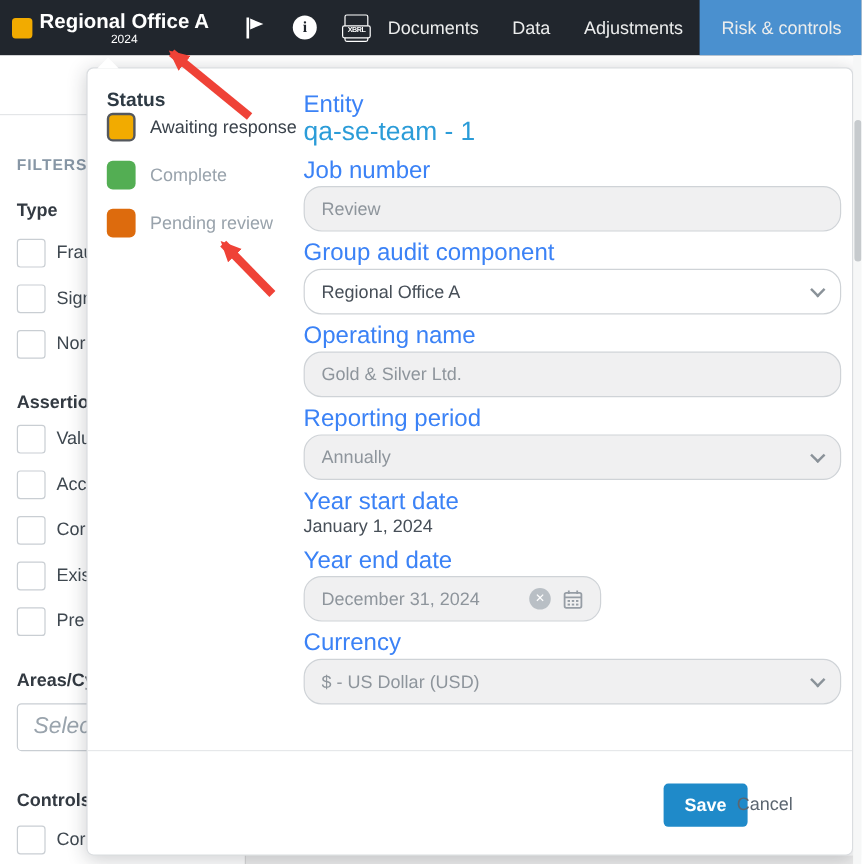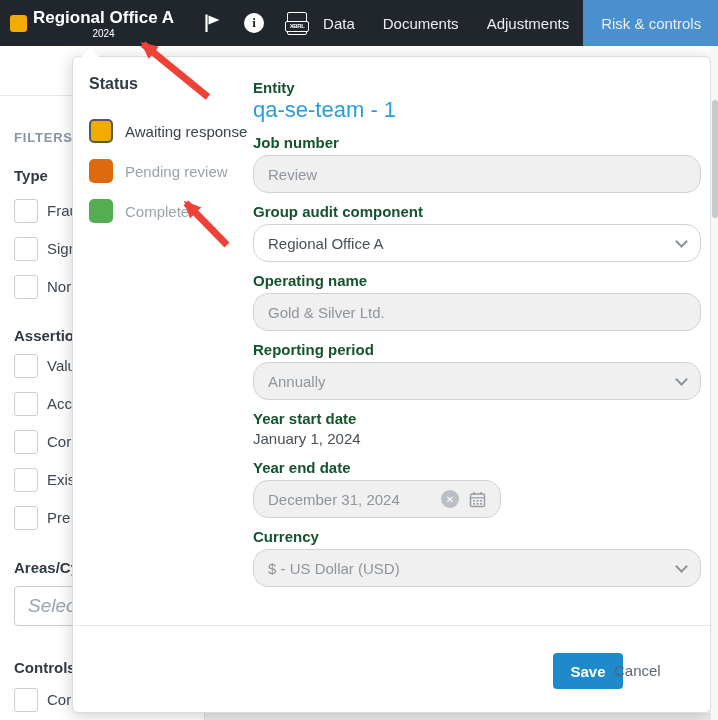--- a/index.html
+++ b/index.html
@@ -59,31 +59,31 @@
                   background:#c6cacd; border-radius:3px; cursor:pointer; }
 
   
   .popup { position:absolute; top:56px; left:72px; width:639px; height:657px; background:#fff;
            border:1px solid #dadde0; border-radius:6px;
            box-shadow:0 3px 16px rgba(33,38,45,0.22); z-index:40; }
   .popup-caret { position:absolute; top:-9px; left:8px; width:0; height:0;
                  border-left:9px solid transparent; border-right:9px solid transparent;
                  border-bottom:9px solid #fff; }
   .status-col { position:absolute; left:16px; top:18px; }
-  .status-title { font-size:16px; font-weight:bold; color:#2e3a44; margin-bottom:25px; }
+  .status-title { font-size:16px; font-weight:bold; color:#2e3a44; margin-bottom:0; }
   .status-row { display:flex; align-items:center; height:26px; margin-bottom:14px; }
   .swatch { width:24px; height:24px; border-radius:5px; flex:0 0 auto; }
   .swatch.selected { border:2px solid #54585e; }
   .status-label { margin-left:12px; font-size:15px; white-space:nowrap; }
   .status-label.dark { color:#3a424b; }
   .status-label.muted { color:#99a3ac; }
 
   
   .form-col { position:absolute; left:180px; top:23px; width:448px; }
-  .f-label { font-size:15px; font-weight:bold; color:#14532d; line-height:15px; margin-bottom:5px; }
+  .f-label { font-size:20px; font-weight:normal; color:#3b82f6; line-height:15px; margin-bottom:5px; }
   .entity-link { font-size:22px; color:#2b9cd8; line-height:20px; margin-bottom:15px; cursor:pointer; }
   .f-input { height:38px; border:1px solid #cfd3d7; border-radius:15px; background:#f0f0f1;
              display:flex; align-items:center; padding:0 14px; margin-bottom:11px;
              font-size:15px; color:#8e959c; }
   .f-input.enabled { background:#fff; color:#474f58; cursor:pointer; }
   .f-input .val { flex:1 1 auto; white-space:nowrap; overflow:hidden; }
   .chevron { width:9px; height:9px; border-right:2px solid #8a9299; border-bottom:2px solid #8a9299;
              transform:rotate(45deg); margin-top:-4px; flex:0 0 auto; }
   .static-val { font-size:15px; color:#474f58; line-height:18px; margin:-1px 0 12px; }
   .date-input { width:248px; }
@@ -180,48 +180,48 @@
           <path d="M7.5 3.5 L18.5 8 L7.5 12.5 Z" fill="#fff"></path>
         </svg>
       </span>
       <span class="info-circle">i</span>
       <span class="xbrl-icon">
         <span class="xbrl-page"></span>
         <span class="xbrl-band">XBRL</span>
       </span>
     </div>
     <div class="nav-menu">
+      <span class="nav-item">Documents</span>
       <span class="nav-item">Data</span>
-      <span class="nav-item">Documents</span>
       <span class="nav-item">Adjustments</span>
       <span class="nav-item active" style="background: rgb(74, 144, 207);">Risk &amp; controls</span>
 
     </div>
   </div>
 
   <div class="scroll-track">
     <div class="scroll-thumb"></div>
   </div>
 
   <div class="popup">
     <div class="popup-caret"></div>
 
     <div class="status-col">
       <div class="status-title">Status</div>
       <div class="status-row">
         <span class="swatch selected" style="background: rgb(242, 171, 0);"></span>
         <span class="status-label dark">Awaiting response</span>
       </div>
       <div class="status-row">
+        <span class="swatch" style="background: rgb(83, 174, 83);"></span>
+        <span class="status-label muted">Complete</span>
+      </div>
+      <div class="status-row">
         <span class="swatch" style="background: rgb(221, 107, 13);"></span>
         <span class="status-label muted">Pending review</span>
-      </div>
-      <div class="status-row">
-        <span class="swatch" style="background: rgb(83, 174, 83);"></span>
-        <span class="status-label muted">Complete</span>
       </div>
     </div>
 
     <div class="form-col">
       <div class="f-label">Entity</div>
       <div class="entity-link" style="color: rgb(43, 156, 216);">qa-se-team - 1</div>
 
       <div class="f-label">Job number</div>
       <div class="f-input">
         <span class="val">Review</span>

